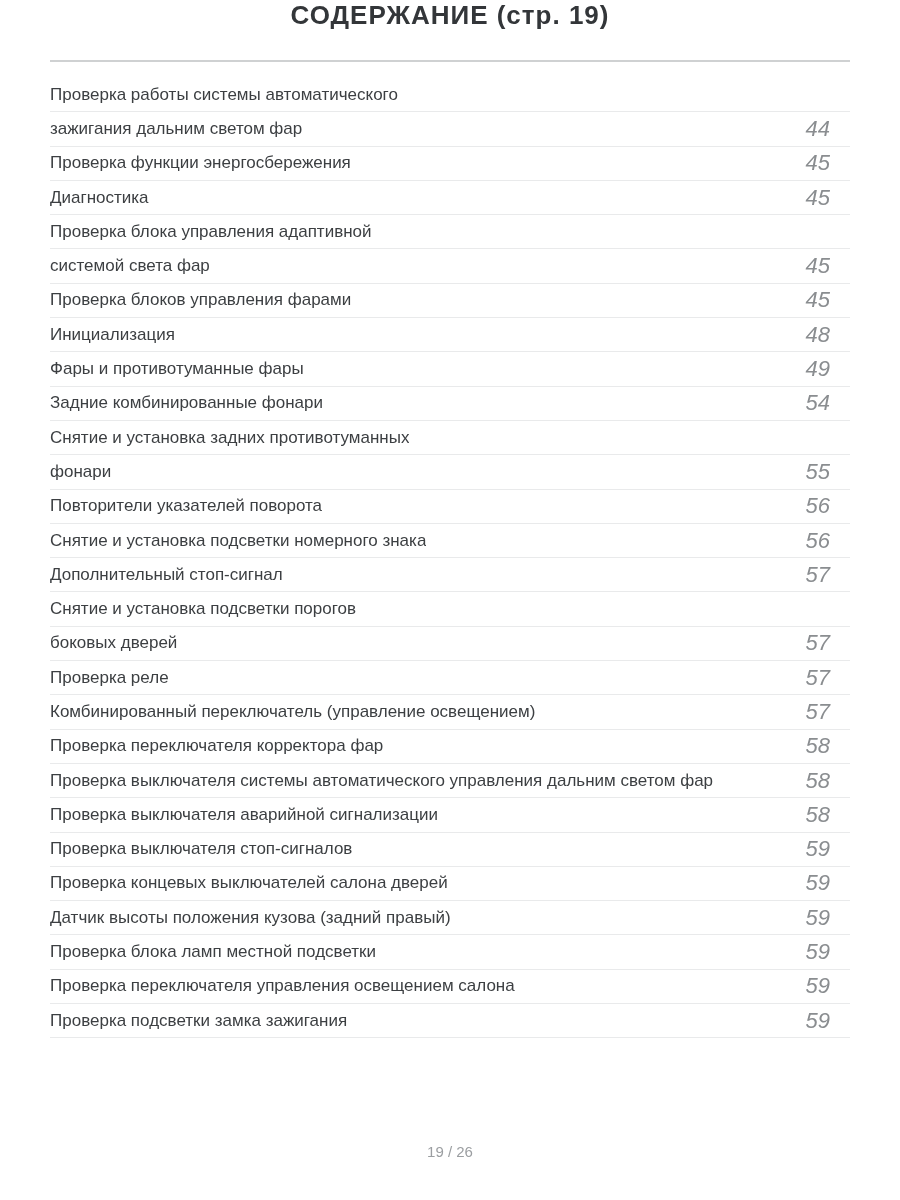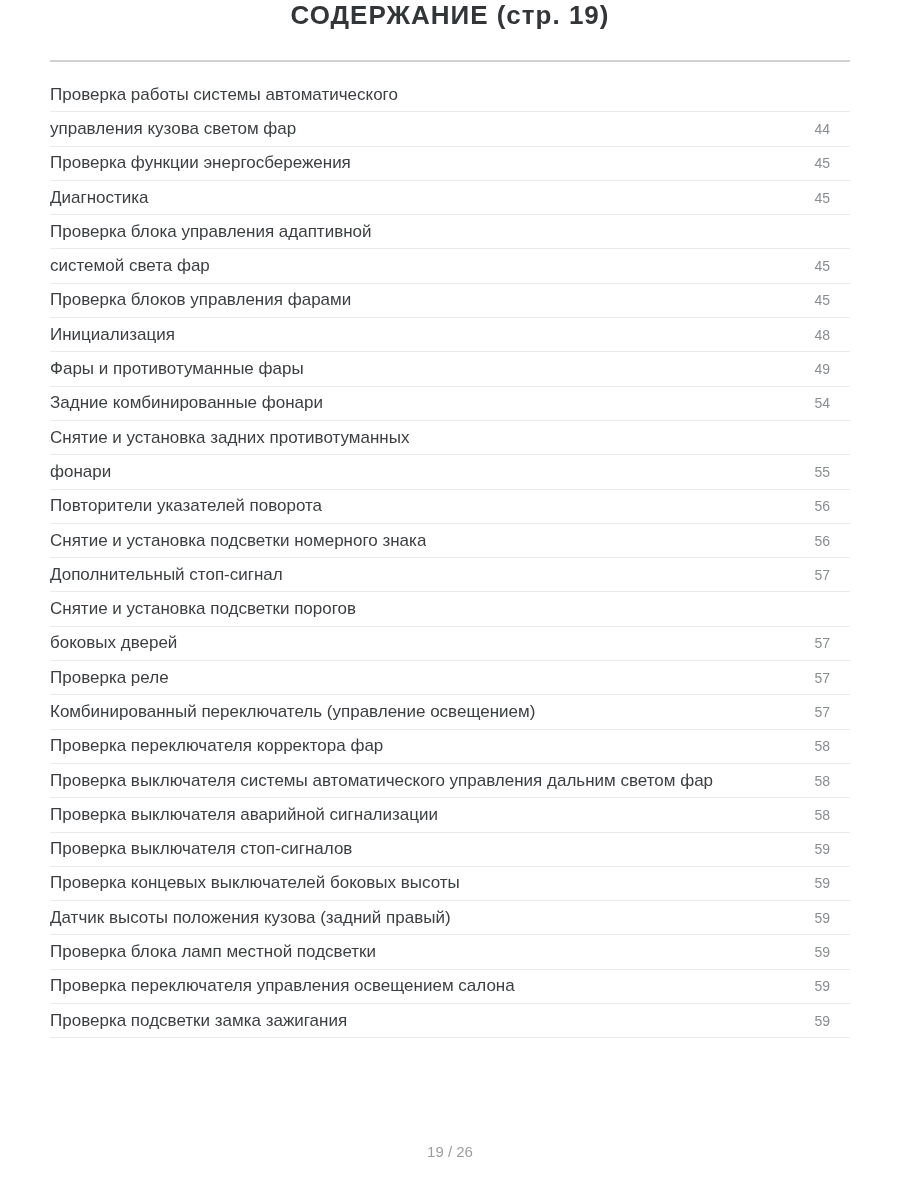--- a/index.html
+++ b/index.html
@@ -41,24 +41,25 @@
     height: 34.3px;
     border-bottom: 1px solid #e9eaeb;
   }
   .toc-entry-title {
     font-size: 17px;
     color: #3c3f42;
     white-space: nowrap;
     overflow: hidden;
   }
   .toc-entry-page {
-    font-size: 14px;
+    font-size: 22px;
     color: #8a8d90;
     padding-right: 20px;
     flex-shrink: 0;
+    font-style: italic;
   }
   .page-indicator {
     position: absolute;
     left: 0;
     bottom: 40px;
     width: 100%;
     text-align: center;
     font-size: 15px;
     color: #9b9ea1;
   }
@@ -73,21 +74,21 @@
   <hr class="header-divider">
 
   <div class="toc-list">
 
       <div class="toc-row">
         <span class="toc-entry-title">Проверка работы системы автоматического</span>
         <span class="toc-entry-page"></span>
       </div>
 
       <div class="toc-row">
-        <span class="toc-entry-title">управления кузова светом фар</span>
+        <span class="toc-entry-title">зажигания дальним светом фар</span>
         <span class="toc-entry-page">44</span>
       </div>
 
       <div class="toc-row">
         <span class="toc-entry-title">Проверка функции энергосбережения</span>
         <span class="toc-entry-page">45</span>
       </div>
 
       <div class="toc-row">
         <span class="toc-entry-title">Диагностика</span>
@@ -183,21 +184,21 @@
         <span class="toc-entry-title">Проверка выключателя аварийной сигнализации</span>
         <span class="toc-entry-page">58</span>
       </div>
 
       <div class="toc-row">
         <span class="toc-entry-title">Проверка выключателя стоп-сигналов</span>
         <span class="toc-entry-page">59</span>
       </div>
 
       <div class="toc-row">
-        <span class="toc-entry-title">Проверка концевых выключателей боковых высоты</span>
+        <span class="toc-entry-title">Проверка концевых выключателей салона дверей</span>
         <span class="toc-entry-page">59</span>
       </div>
 
       <div class="toc-row">
         <span class="toc-entry-title">Датчик высоты положения кузова (задний правый)</span>
         <span class="toc-entry-page">59</span>
       </div>
 
       <div class="toc-row">
         <span class="toc-entry-title">Проверка блока ламп местной подсветки</span>

